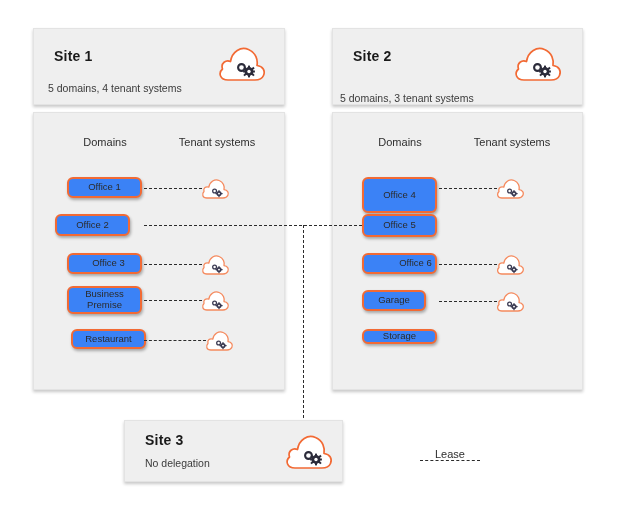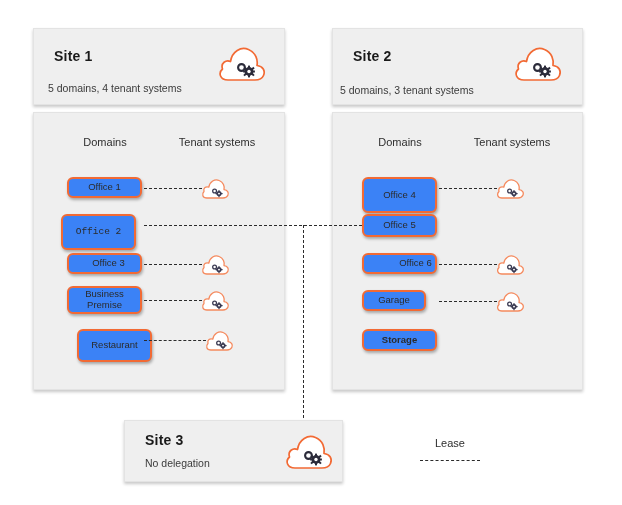--- a/index.html
+++ b/index.html
@@ -79,20 +79,21 @@
     border-left: 1.4px dashed #2b2b2b;
   }
 
   
   .legend-label {
     position: absolute;
     font-size: 11px;
     color: #2e2e2e;
     white-space: nowrap;
     text-align: center;
+    margin-top: 11px;
   }
 
   
   .cloud-wrap { position: absolute; }
   .cloud-wrap svg { display: block; }
 </style>
 </head>
 <body>
 
 <div class="panel" style="left:33px; top:28px; width:252px; height:77px;"></div>
@@ -131,21 +132,21 @@
       <circle cx="19" cy="17.6" r="2.6"></circle>
       <circle cx="19" cy="17.6" r="0.95" fill="#ffffff"></circle>
       <rect x="18.4" y="14.1" width="1.2" height="1.9"></rect>
         <rect x="18.4" y="19.3" width="1.2" height="1.9"></rect>
       <rect x="15.5" y="17" width="1.9" height="1.2"></rect>
         <rect x="20.7" y="17" width="1.9" height="1.2"></rect>
     </g>
   </svg>
 </div>
 
-<div class="domain-box" style="left:61px; top:214px; width:75px; height:36px;font-family:Liberation Mono, monospace;">Office 2</div>
+<div class="domain-box" style="left:55px; top:214px; width:75px; height:22px;">Office 2</div>
 
 <div class="domain-box" style="left:67px; top:253px; width:75px; height:21px;padding-left:8px;">Office 3</div>
 <div class="dash-h" style="left:144px; top:264px; width:58px;"></div>
 <div class="cloud-wrap" style="left:200px; top:252px;">
   <svg width="32" height="25" viewBox="0 0 32 25">
     <path d="M7 22 C2.5 22 1.5 18 4 15.5 C3 12 6 10 8.8 11.2 C9.7 5.5 14.8 2.5 19.2 4.5 C23.5 6.3 24.7 10.5 24 13.6 C27.6 13.9 29 16.7 27.9 19.3 C27 21.4 25 22 23 22 Z" fill="#ffffff" stroke="#f58a5e" stroke-width="1.3" stroke-linejoin="round"></path>
     <circle cx="14.6" cy="15" r="1.9" fill="none" stroke="#3a3a52" stroke-width="1.3"></circle>
     <g fill="#3a3a52">
       <circle cx="19" cy="17.6" r="2.6"></circle>
       <circle cx="19" cy="17.6" r="0.95" fill="#ffffff"></circle>
@@ -168,40 +169,40 @@
       <circle cx="19" cy="17.6" r="2.6"></circle>
       <circle cx="19" cy="17.6" r="0.95" fill="#ffffff"></circle>
       <rect x="18.4" y="14.1" width="1.2" height="1.9"></rect>
         <rect x="18.4" y="19.3" width="1.2" height="1.9"></rect>
       <rect x="15.5" y="17" width="1.9" height="1.2"></rect>
         <rect x="20.7" y="17" width="1.9" height="1.2"></rect>
     </g>
   </svg>
 </div>
 
-<div class="domain-box" style="left:77px; top:329px; width:75px; height:33px;">Restaurant</div>
+<div class="domain-box" style="left:71px; top:329px; width:75px; height:20px;">Restaurant</div>
 <div class="dash-h" style="left:144px; top:340px; width:62px;"></div>
 <div class="cloud-wrap" style="left:204px; top:328px;">
   <svg width="32" height="25" viewBox="0 0 32 25">
     <path d="M7 22 C2.5 22 1.5 18 4 15.5 C3 12 6 10 8.8 11.2 C9.7 5.5 14.8 2.5 19.2 4.5 C23.5 6.3 24.7 10.5 24 13.6 C27.6 13.9 29 16.7 27.9 19.3 C27 21.4 25 22 23 22 Z" fill="#ffffff" stroke="#f58a5e" stroke-width="1.3" stroke-linejoin="round"></path>
     <circle cx="14.6" cy="15" r="1.9" fill="none" stroke="#3a3a52" stroke-width="1.3"></circle>
     <g fill="#3a3a52">
       <circle cx="19" cy="17.6" r="2.6"></circle>
       <circle cx="19" cy="17.6" r="0.95" fill="#ffffff"></circle>
       <rect x="18.4" y="14.1" width="1.2" height="1.9"></rect>
         <rect x="18.4" y="19.3" width="1.2" height="1.9"></rect>
       <rect x="15.5" y="17" width="1.9" height="1.2"></rect>
         <rect x="20.7" y="17" width="1.9" height="1.2"></rect>
     </g>
   </svg>
 </div>
 
 <div class="panel" style="left:332px; top:28px; width:251px; height:77px;"></div>
 <div class="site-title" style="left:353px; top:48px;">Site 2</div>
-<div class="site-sub" style="left:340px; top:84px;">5 domains, 3 tenant systems</div>
+<div class="site-sub" style="left:340px; top:92px;">5 domains, 3 tenant systems</div>
 <div class="cloud-wrap" style="left:512px; top:42px;">
   <svg width="52" height="42" viewBox="0 0 52 42">
     <path d="M12 38 C4 38 2 31 6.5 27 C4.5 21 10 17.5 14.5 19.5 C16 9.5 25 4 32.5 7.5 C40 10.5 42 18 41 23.5 C47 24 49.5 29 47.5 33.5 C46 37 42.5 38 39 38 Z" fill="#ffffff" stroke="#f26a34" stroke-width="1.7" stroke-linejoin="round"></path>
     <circle cx="25.5" cy="25.5" r="3.4" fill="none" stroke="#2b2b3a" stroke-width="2.1"></circle>
     <g fill="#2b2b3a">
       <circle cx="33" cy="29.5" r="4.4"></circle>
       <circle cx="33" cy="29.5" r="1.7" fill="#ffffff"></circle>
       <rect x="32" y="23.6" width="2" height="3"></rect>
         <rect x="32" y="32.4" width="2" height="3"></rect>
       <rect x="27.1" y="28.5" width="3" height="2"></rect>
@@ -264,21 +265,21 @@
       <circle cx="19" cy="17.6" r="2.6"></circle>
       <circle cx="19" cy="17.6" r="0.95" fill="#ffffff"></circle>
       <rect x="18.4" y="14.1" width="1.2" height="1.9"></rect>
         <rect x="18.4" y="19.3" width="1.2" height="1.9"></rect>
       <rect x="15.5" y="17" width="1.9" height="1.2"></rect>
         <rect x="20.7" y="17" width="1.9" height="1.2"></rect>
     </g>
   </svg>
 </div>
 
-<div class="domain-box" style="left:362px; top:329px; width:75px; height:22px;font-weight:bold;">Storage</div>
+<div class="domain-box" style="left:362px; top:329px; width:75px; height:15px;">Storage</div>
 
 <div class="dash-h" style="left:144px; top:225px; width:218px;"></div>
 <div class="dash-v" style="left:303px; top:225px; height:208px;"></div>
 
 <div class="panel" style="left:124px; top:420px; width:219px; height:62px;"></div>
 <div class="site-title" style="left:145px; top:432px;">Site 3</div>
 <div class="site-sub" style="left:145px; top:457px;">No delegation</div>
 <div class="cloud-wrap" style="left:283px; top:430px;">
   <svg width="52" height="42" viewBox="0 0 52 42">
     <path d="M12 38 C4 38 2 31 6.5 27 C4.5 21 10 17.5 14.5 19.5 C16 9.5 25 4 32.5 7.5 C40 10.5 42 18 41 23.5 C47 24 49.5 29 47.5 33.5 C46 37 42.5 38 39 38 Z" fill="#ffffff" stroke="#f26a34" stroke-width="1.7" stroke-linejoin="round"></path>

